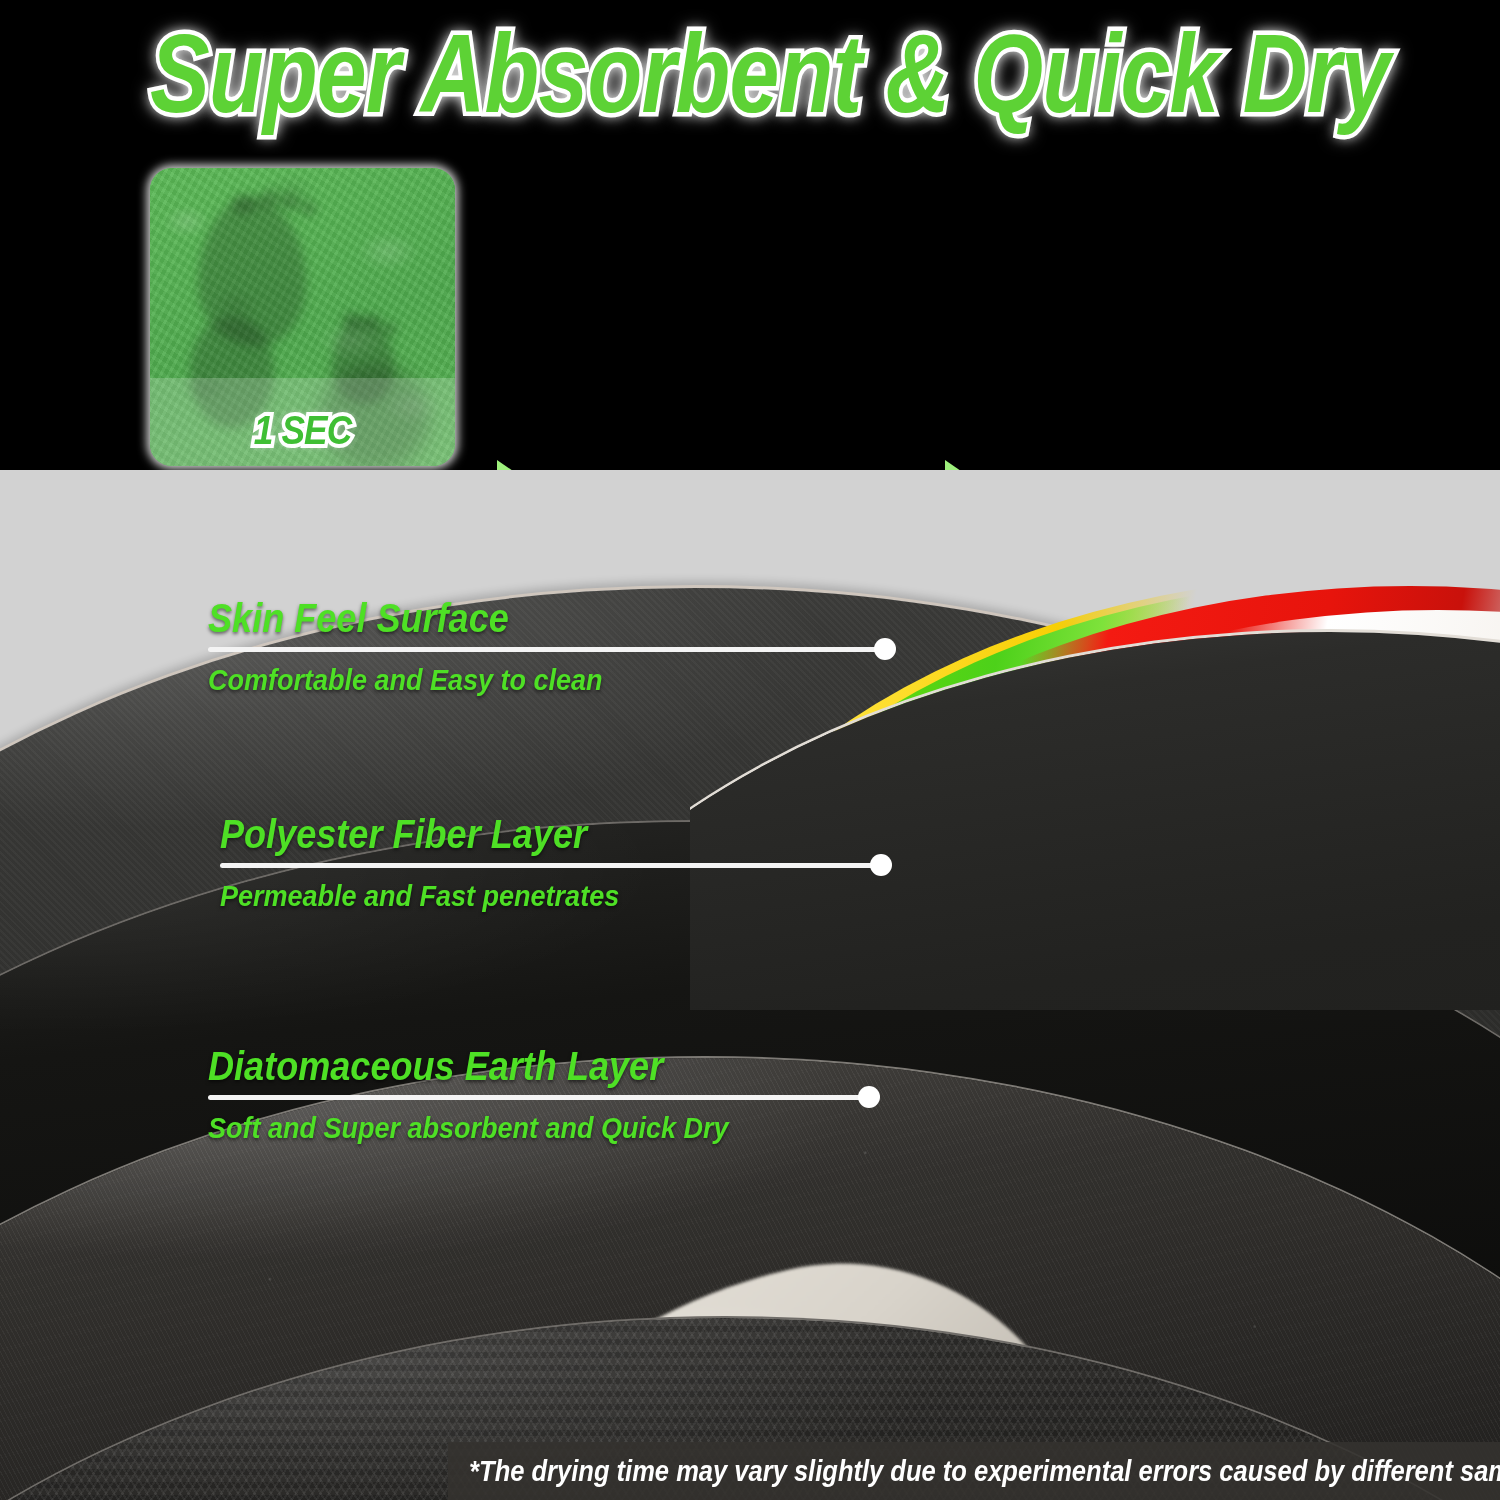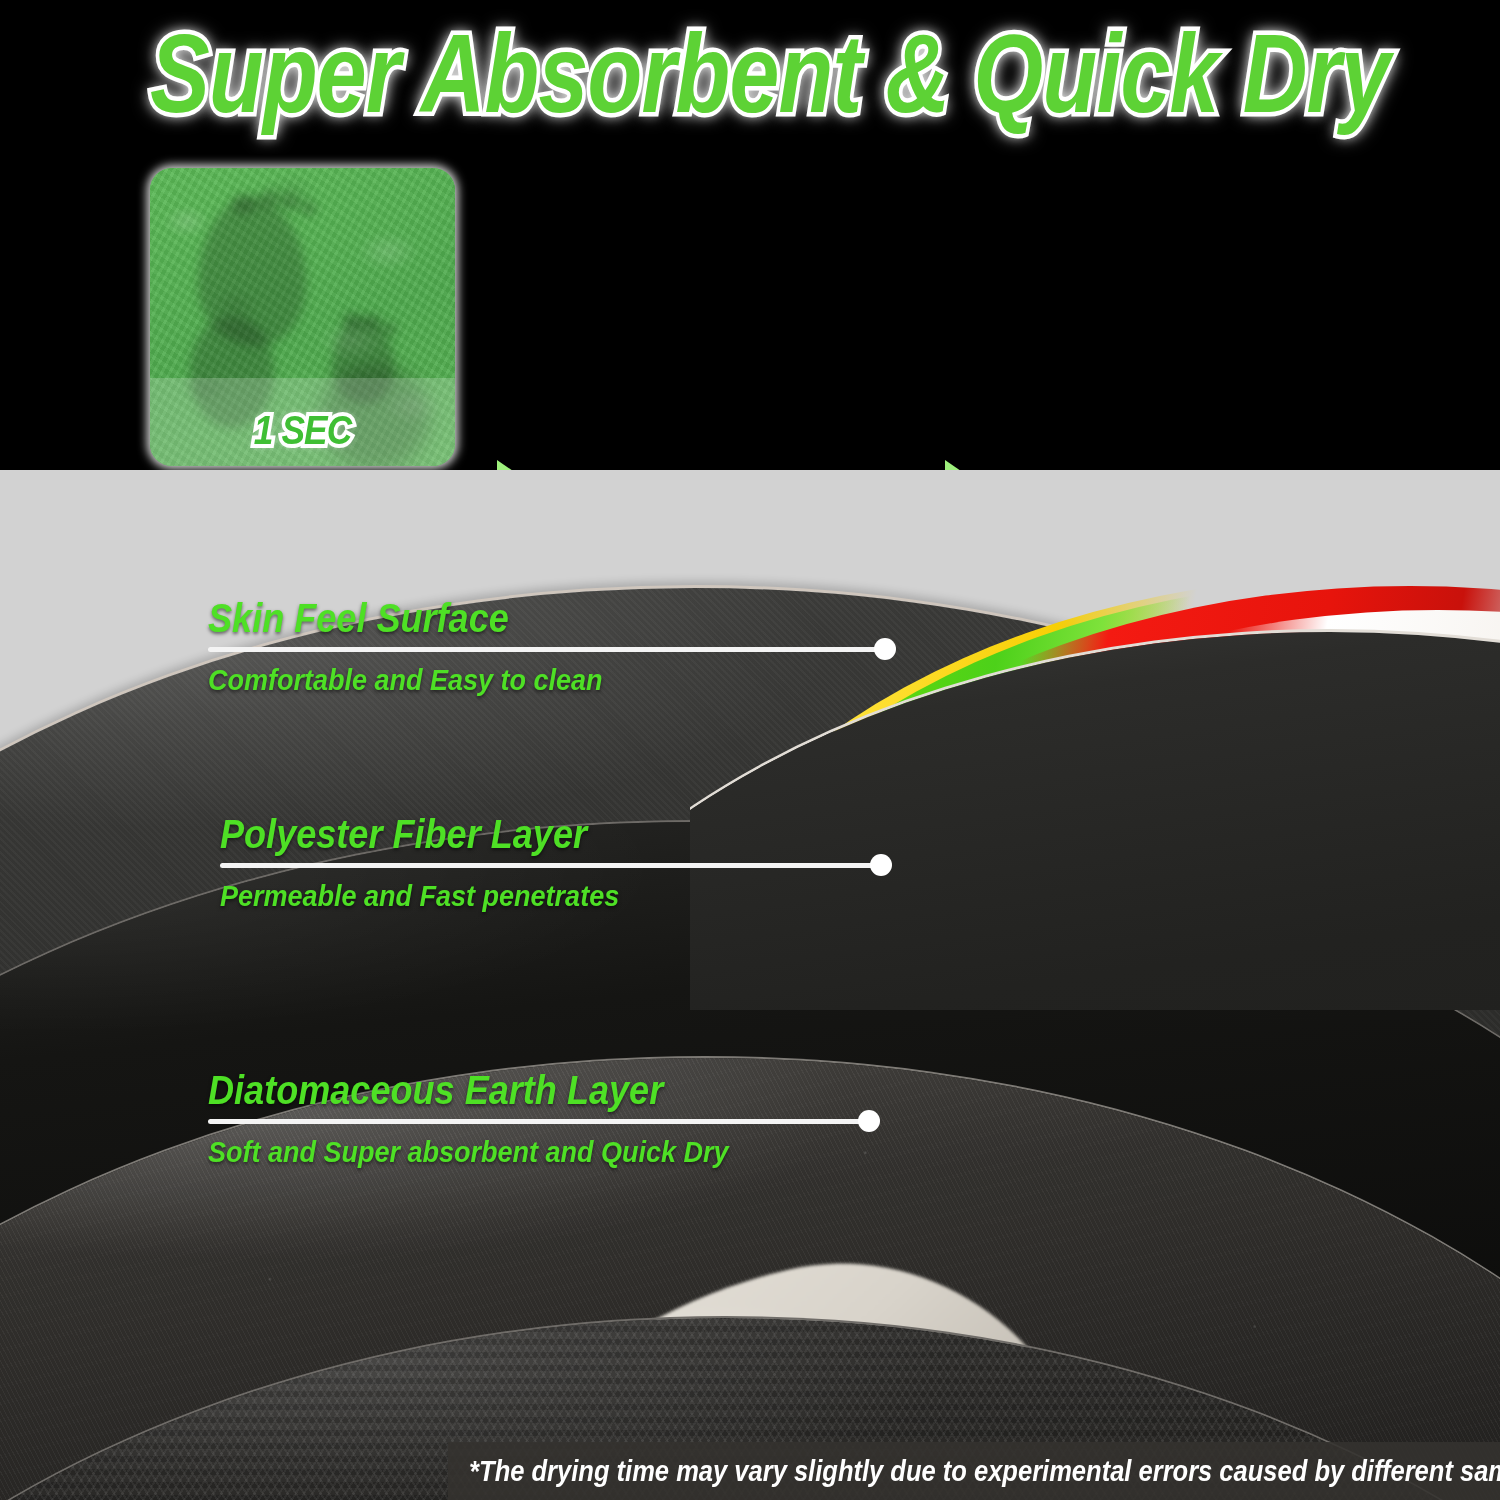--- a/index.html
+++ b/index.html
@@ -259,21 +259,21 @@
   </div>
 
   <div class="callout" style="left:208px;top:812px;width:666px;margin-left:12px;">
     <div class="c-title shadowed">Polyester Fiber Layer</div>
     <div class="c-rule" style="width:666px;position:relative;">
       <div class="c-dot" style="left:650px;"></div>
     </div>
     <div class="c-sub shadowed">Permeable and Fast penetrates</div>
   </div>
 
-  <div class="callout" style="left:208px;top:1068px;width:666px;">
+  <div class="callout" style="left:208px;top:1044px;width:666px;">
     <div class="c-title shadowed">Diatomaceous Earth Layer</div>
     <div class="c-rule" style="width:666px;position:relative;">
       <div class="c-dot" style="left:650px;"></div>
     </div>
     <div class="c-sub shadowed">Soft and  Super absorbent and Quick Dry</div>
   </div>
 
 
   <div class="footer">
     <span>*The drying time may vary slightly due to experimental errors caused by different samples.</span>

